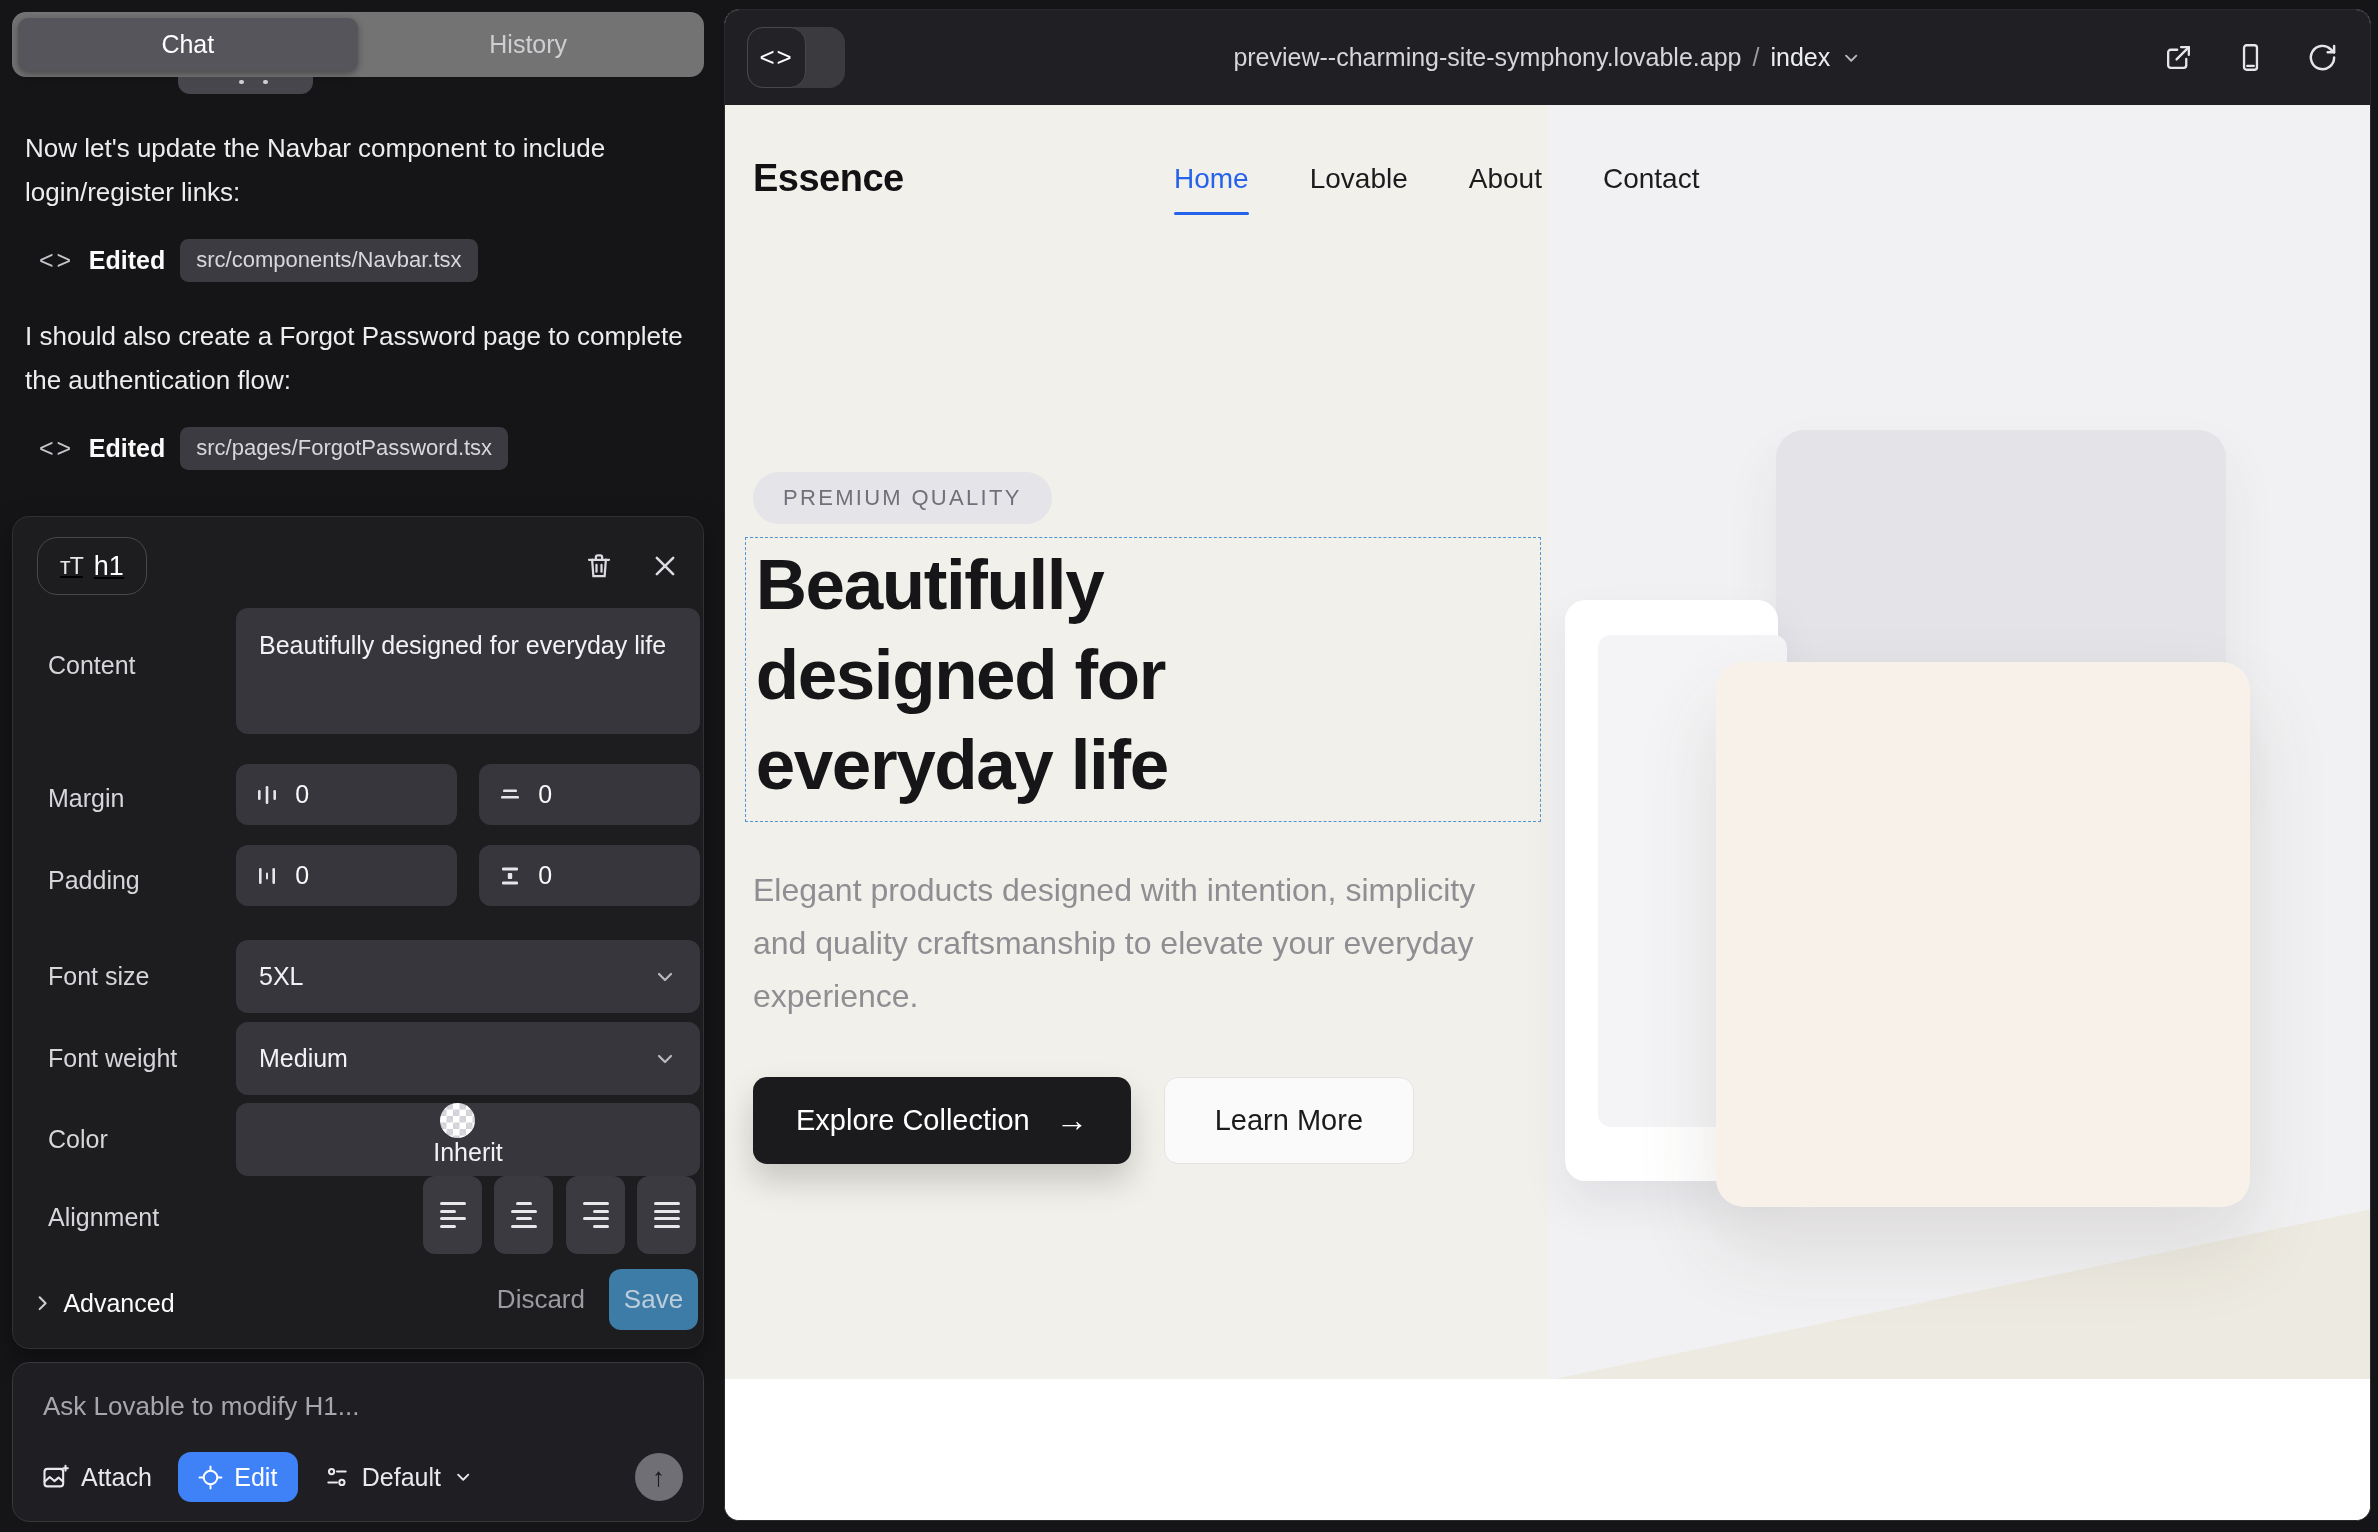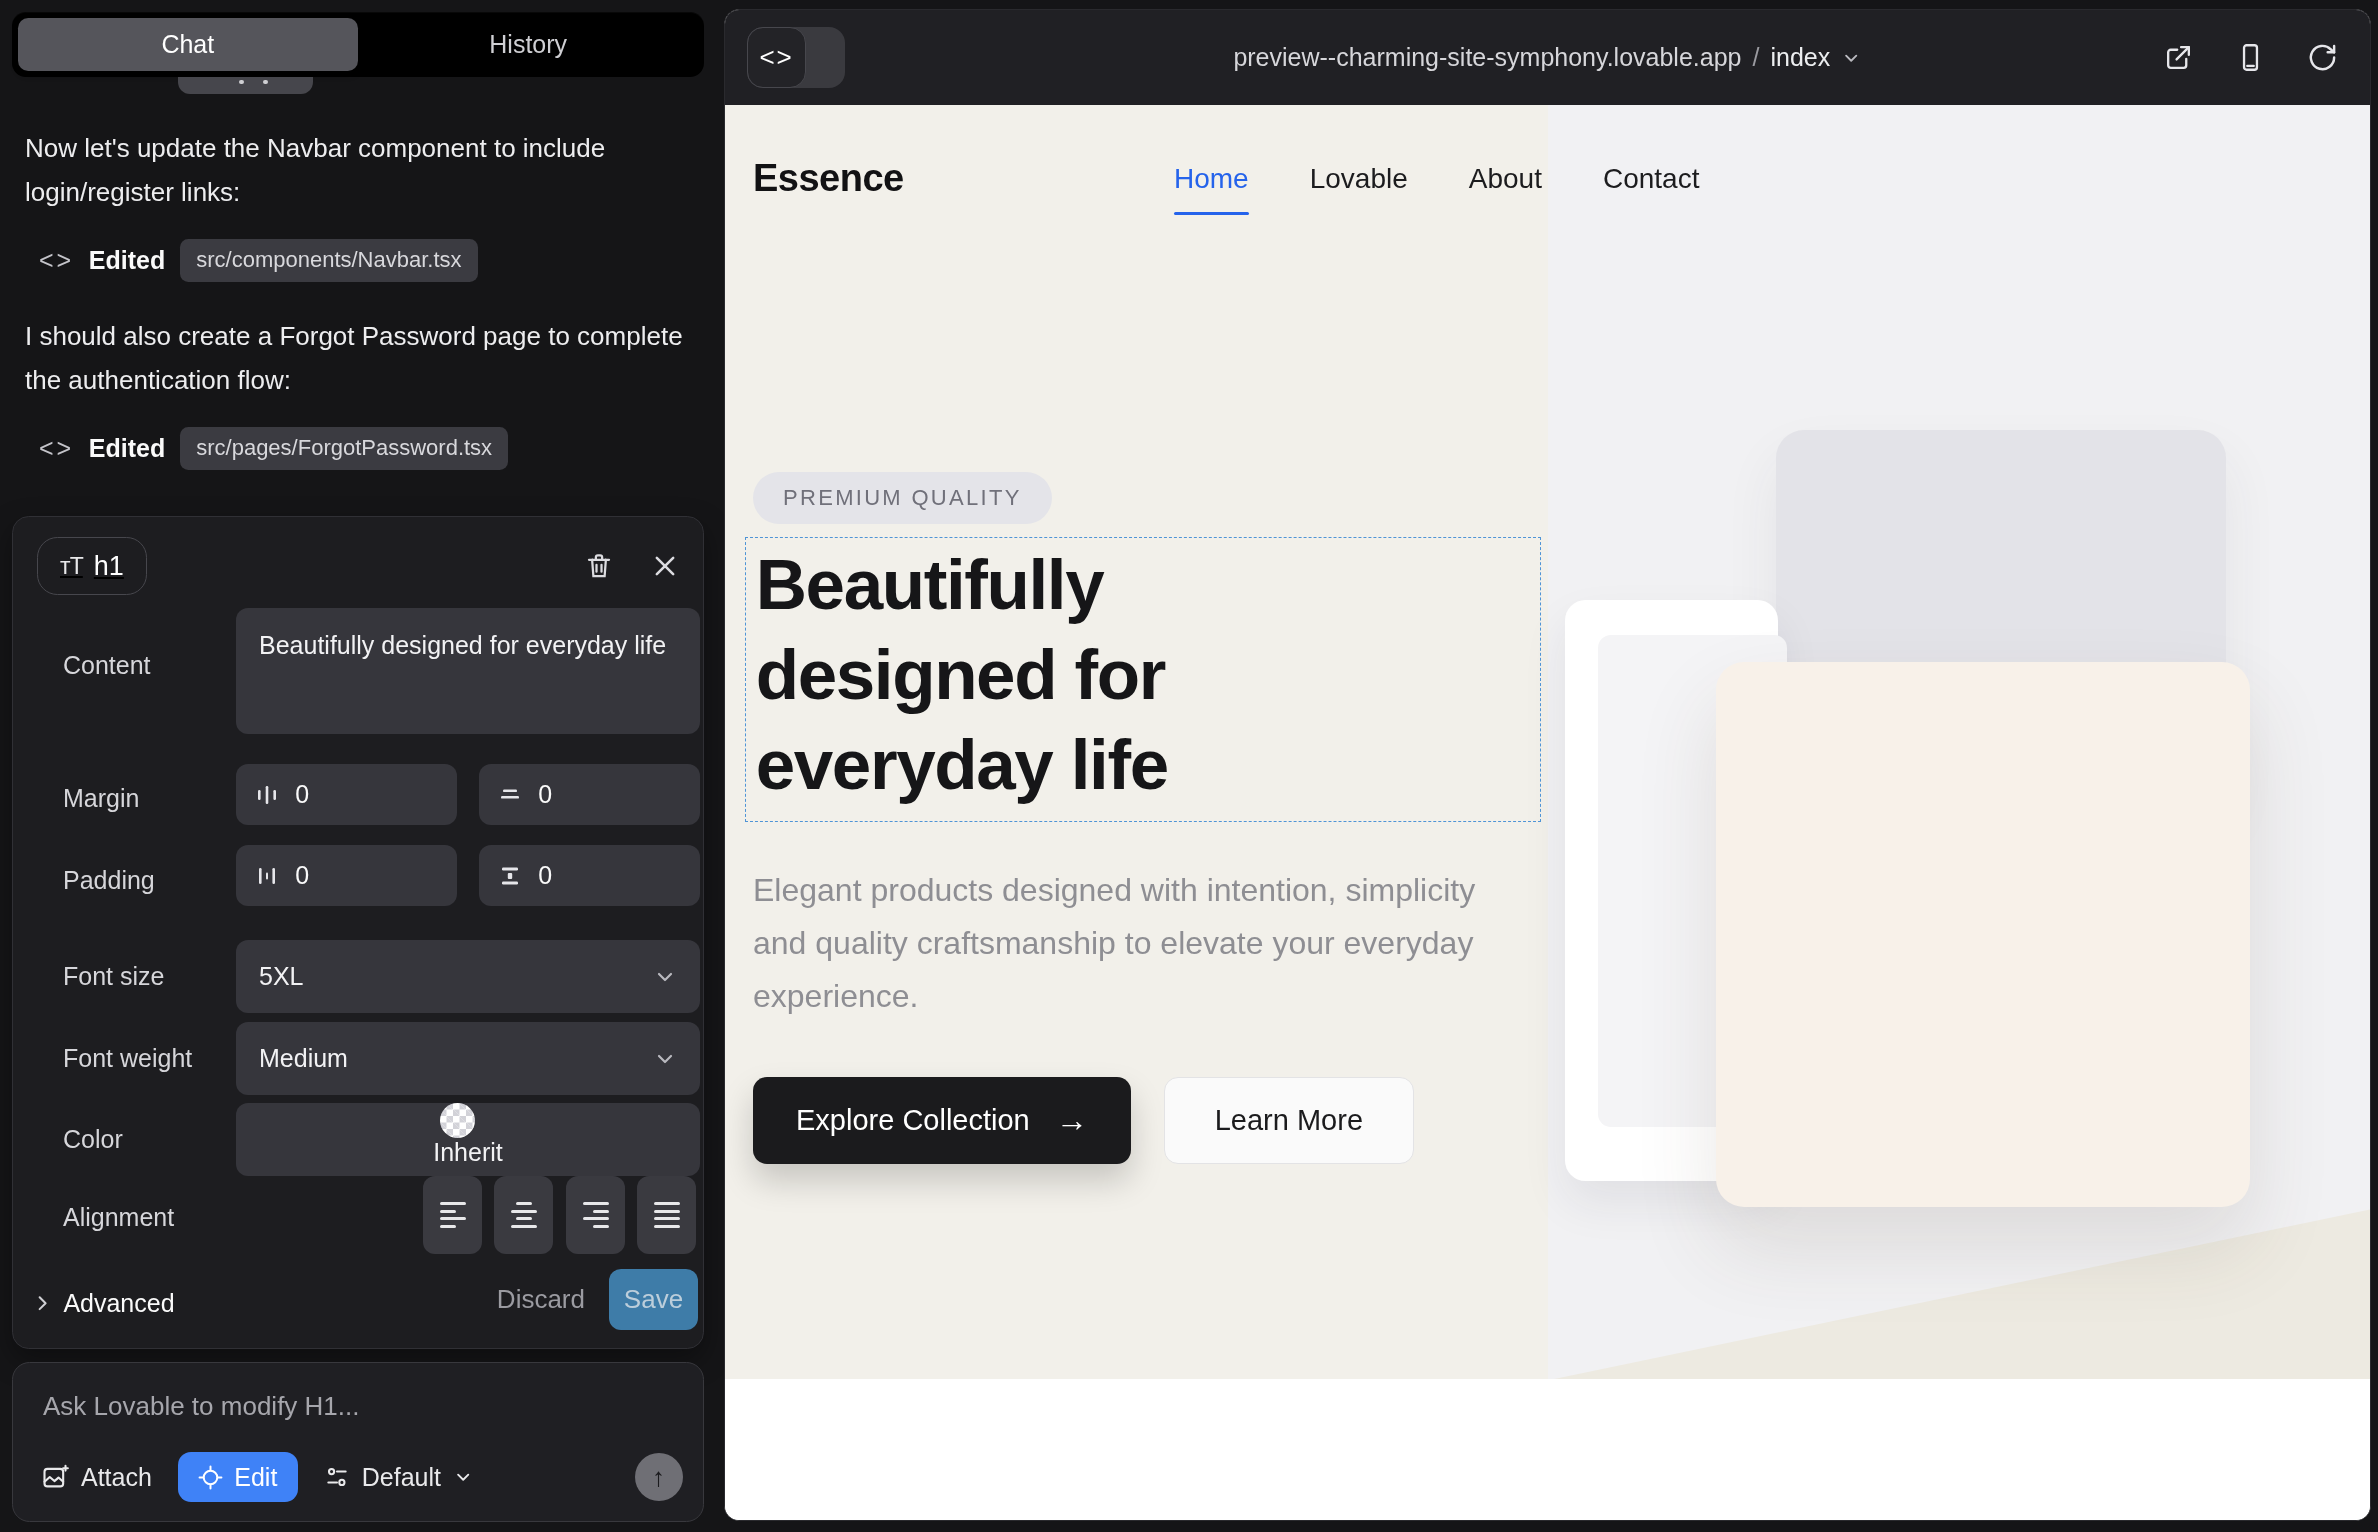--- a/index.html
+++ b/index.html
@@ -9,21 +9,21 @@
     background:#151517;
     font-family:"Liberation Sans","DejaVu Sans",sans-serif;
     -webkit-font-smoothing:antialiased;
   }
   svg { display:block; }
 
   
   .left { position:absolute; left:0; top:0; width:722px; height:1532px; }
 
   .tabs { position:absolute; left:12px; top:12px; width:692px; height:65px;
-    background:#000000; border-radius:14px; display:flex; padding:5.6px; box-shadow:0 0.9px 0 rgba(255,255,255,.03) inset; }
+    background:#737373; border-radius:14px; display:flex; padding:5.6px; box-shadow:0 0.9px 0 rgba(255,255,255,.03) inset; }
   .tab { flex:1; display:flex; align-items:center; justify-content:center;
     color:#cfcfd3; font-size:25px; border-radius:10.2px; cursor:default; }
   .tab.active { background:#55555b; color:#ffffff; box-shadow:0 2.8px 7.4px rgba(0,0,0,.35); }
 
   .scroll-chip { position:absolute; left:178px; top:77px; width:135px; height:16.7px;
     background:#46464c; border-radius:0 0 12px 12px; }
   .scroll-chip i { position:absolute; left:61px; top:2.8px; width:4.6px; height:4.6px; border-radius:50%;
     background:#cfcfd3; box-shadow:24px 0 0 #cfcfd3; }
 
   .msg { position:absolute; left:25px; width:660px; font-size:26px; line-height:44px; color:#ededef; }
@@ -39,21 +39,21 @@
   .editor { position:absolute; left:12px; top:516px; width:692px; height:833px;
     background:#1d1d20; border:0.9px solid #303035; border-radius:16.7px; box-shadow:0 11px 28px rgba(0,0,0,.35); }
   .ed-head { position:absolute; left:24px; right:24px; top:20.4px; height:58px; display:flex; align-items:center;text-decoration:underline; }
   .tag-pill { display:flex; align-items:center; gap:11px; border:0.9px solid #47474d; border-radius:20.4px;
     padding:0 22px; height:58px; }
   .type-icon { font-size:23px; color:#e8e8ea; letter-spacing:-0.9px; }
   .tag-name { font-size:27px; color:#ffffff; }
   .ed-head .spacer { flex:1; }
   .icon-btn { color:#dcdce0; margin-left:37px; cursor:default; }
 
-  .ed-label { position:absolute; left:35px; font-size:25px; color:#d6d6da;margin-left:15px; }
+  .ed-label { position:absolute; left:35px; font-size:25px; color:#d6d6da; }
   .ta { position:absolute; left:223px; width:464px; background:#36363c; border:none; resize:none;
     border-radius:12px; padding:17.6px 23px; font-size:25px; line-height:39px; color:#f2f2f4;
     font-family:inherit; outline:none; }
   .num-input { position:absolute; width:221px; height:61px; background:#36363c; border-radius:12px;
     display:flex; align-items:center; padding:0 18.6px; gap:16.7px; color:#fafafa; font-size:25px; }
   .num-input svg { color:#e6e6ea; flex:none; }
   .select { position:absolute; left:223px; width:464px; height:73px; background:#36363c; border-radius:12px;
     display:flex; align-items:center; justify-content:space-between; padding:0 23px;
     font-size:25px; color:#f2f2f4; }
   .select .chev { color:#b9b9bf; }

